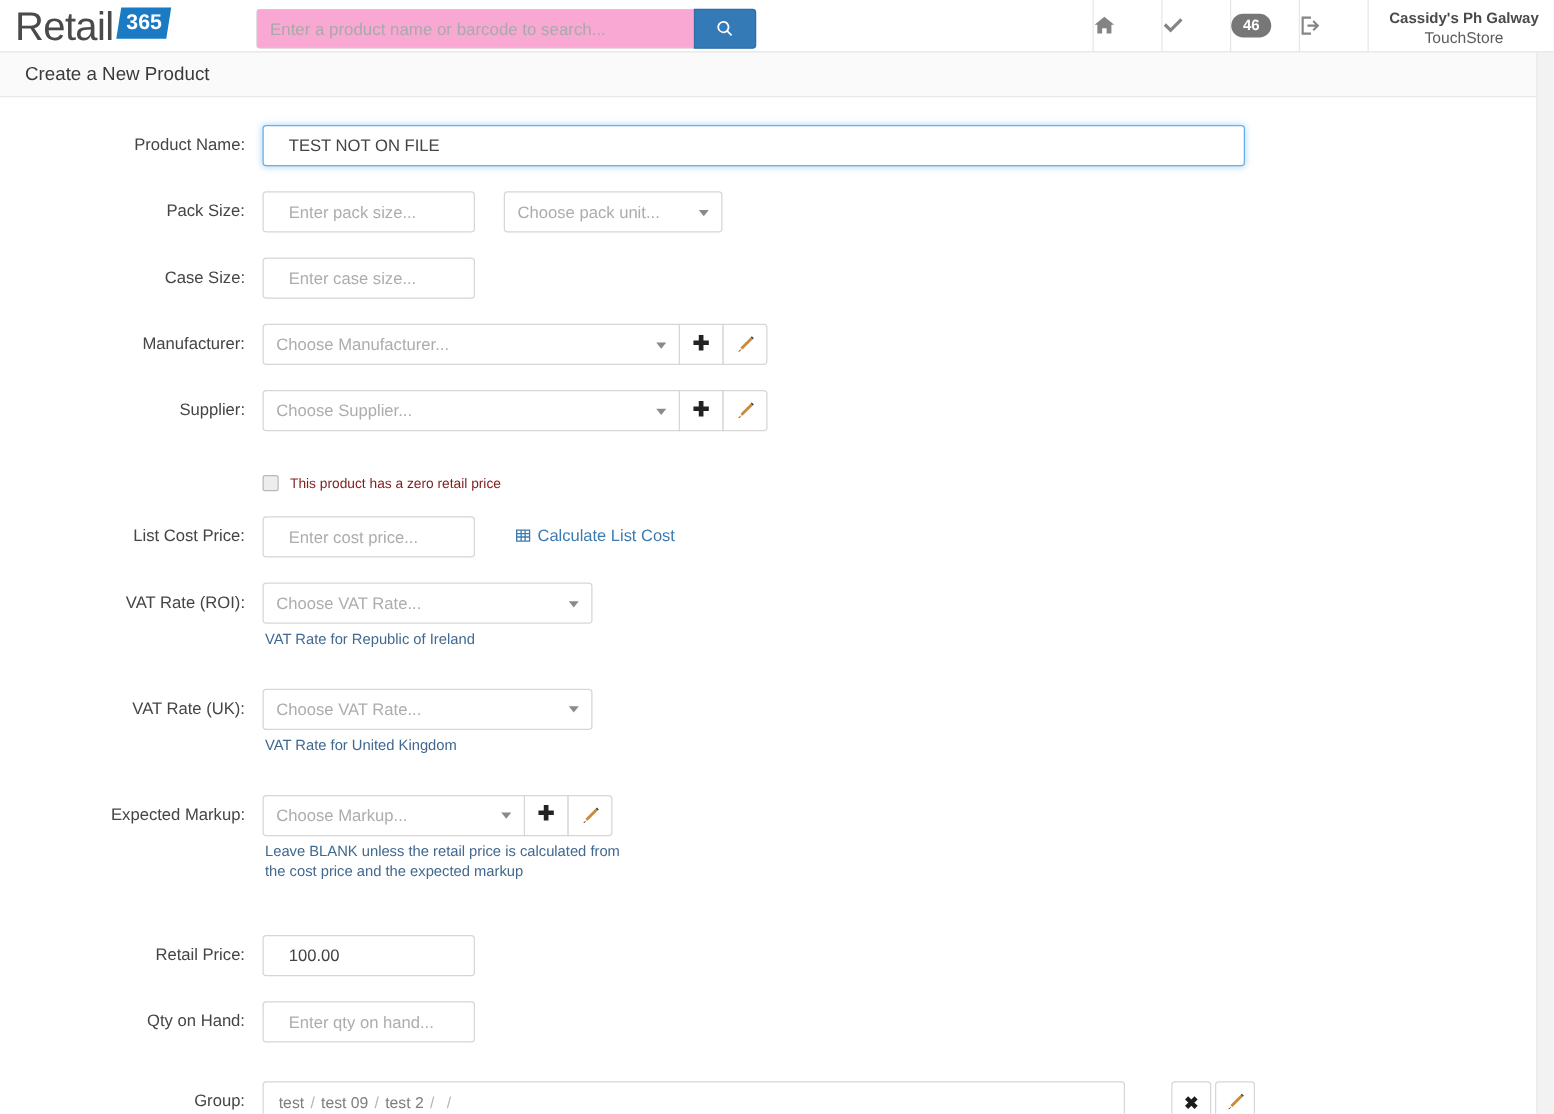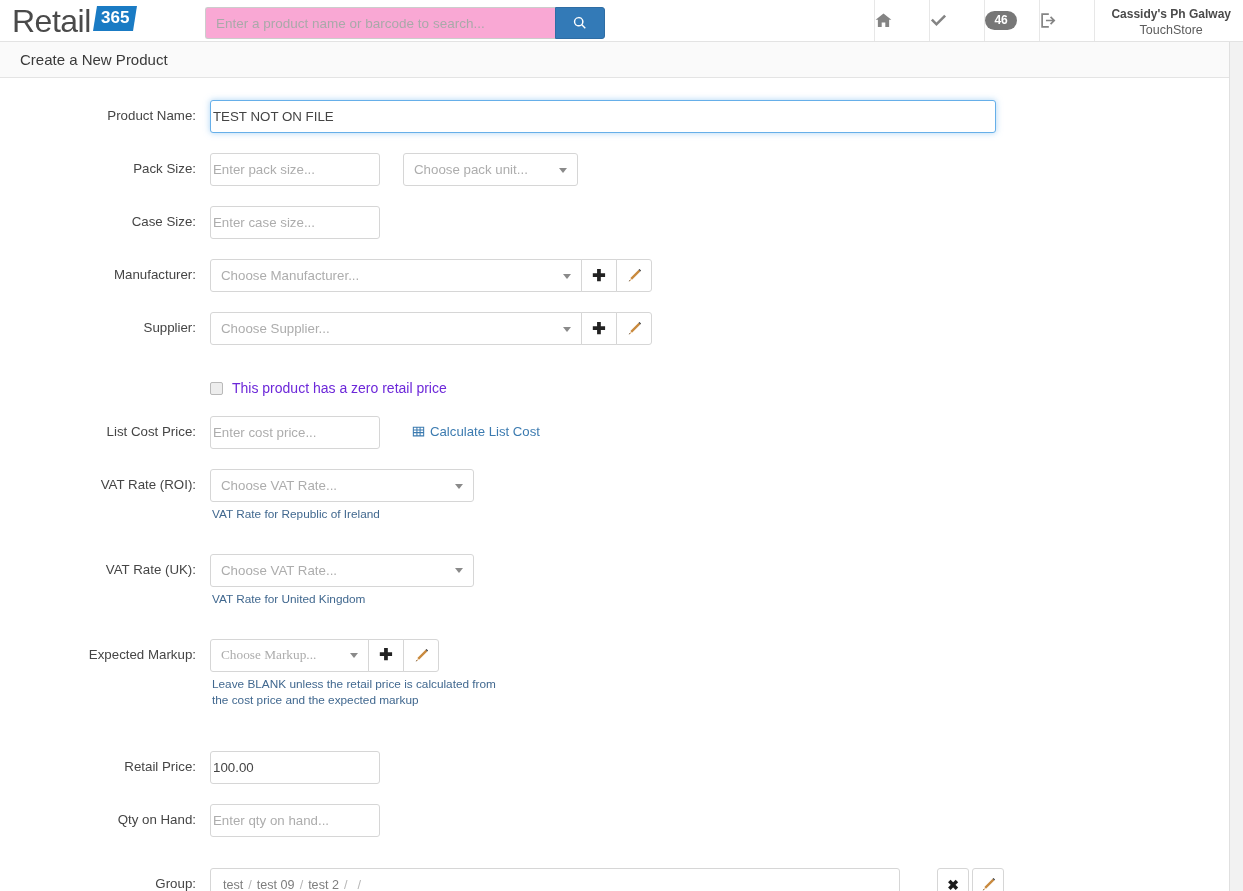--- a/index.html
+++ b/index.html
@@ -82,44 +82,44 @@
   .form-row { display: flex; align-items: flex-start; margin-bottom: 9px; }
   .label-col {
     width: 210px; flex: 0 0 210px; text-align: right; padding-right: 14px;
     padding-top: 8px; font-size: 13.3px; color: #454545; font-weight: 400;
   }
   .field-col { display: flex; flex-direction: column; }
   .field-line { display: flex; align-items: flex-start; }
 
   .ctrl {
     height: 33px; border: 1px solid #d6d6d6; border-radius: 3px; background: #fff;
-    font-size: 13.3px; color: #444; padding: 0 2px; outline: none;
+    font-size: 13.3px; color: #444; padding: 0 20px; outline: none;
     font-family: "Liberation Sans", sans-serif;
   }
   .ctrl::placeholder { color: #adadad; }
   .ctrl.w170 { width: 170px; }
   .ctrl.w786 { width: 786px; }
   .ctrl.focused {
     border-color: #66afe9; box-shadow: 0 0 6px rgba(102,175,233,.55);
   }
 
   .sel {
     height: 33px; border: 1px solid #d6d6d6; border-radius: 3px; background: #fff;
     font-size: 13.3px; color: #adadad; padding: 0 26px 0 10px; display: flex;
     align-items: center; position: relative; cursor: pointer; user-select: none;
   }
   .sel .caret {
     position: absolute; right: 10px; top: 50%; margin-top: -2px;
     width: 0; height: 0; border-left: 4.5px solid transparent;
     border-right: 4.5px solid transparent; border-top: 5px solid #8a8a8a;
   }
   .sel.w175 { width: 175px; }
-  .sel.w190 { width: 159px; font-family: Liberation Serif, serif; }
+  .sel.w190 { width: 210px; }
   .sel.w274 { width: 264px; }
-  .sel.w398 { width: 372px; }
+  .sel.w398 { width: 334px; }
 
   .grp-btn {
     width: 36px; height: 33px; border: 1px solid #d6d6d6; background: #fff;
     display: flex; align-items: center; justify-content: center; cursor: pointer;
     margin-left: -1px;
   }
   .grp-btn.first { border-radius: 0; }
   .grp-btn.last { border-radius: 0 3px 3px 0; }
   .sel.joined, .ctrl.joined { border-radius: 3px 0 0 3px; }
 
@@ -137,21 +137,21 @@
   .help {
     font-size: 11.8px; color: #41688f; padding-left: 2px; margin-top: 4px;
     line-height: 1.42; max-width: 300px;
   }
 
   .checkline { display: flex; align-items: center; padding-top: 4px; }
   .cbox {
     width: 13px; height: 13px; border: 1px solid #b9b9b9; background: #ededed;
     border-radius: 2px; cursor: pointer; flex: 0 0 13px;
   }
-  .cbox-label { font-size: 14px; color: #6d28d9; margin-left: 9px; }
+  .cbox-label { font-size: 11px; color: #7f1d1d; margin-left: 9px; }
 
   .calc-link {
     display: flex; align-items: center; color: #3c7bb0; font-size: 13.2px;
     text-decoration: none; margin-left: 32px; margin-top: 8px; cursor: pointer;
   }
   .calc-link .gico { margin-right: 5px; display: flex; }
   .calc-link svg { width: 13px; height: 13px; }
 
   .group-display {
     width: 690px; height: 33px; border: 1px solid #d6d6d6; border-radius: 3px;

